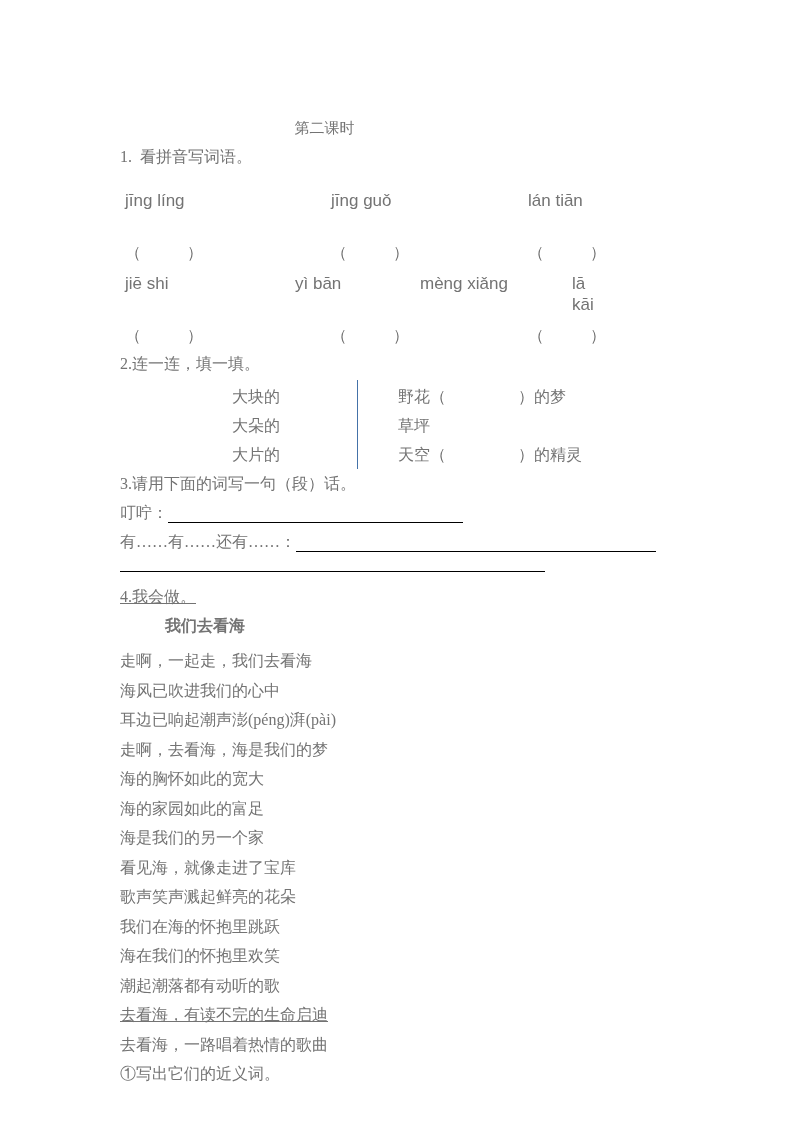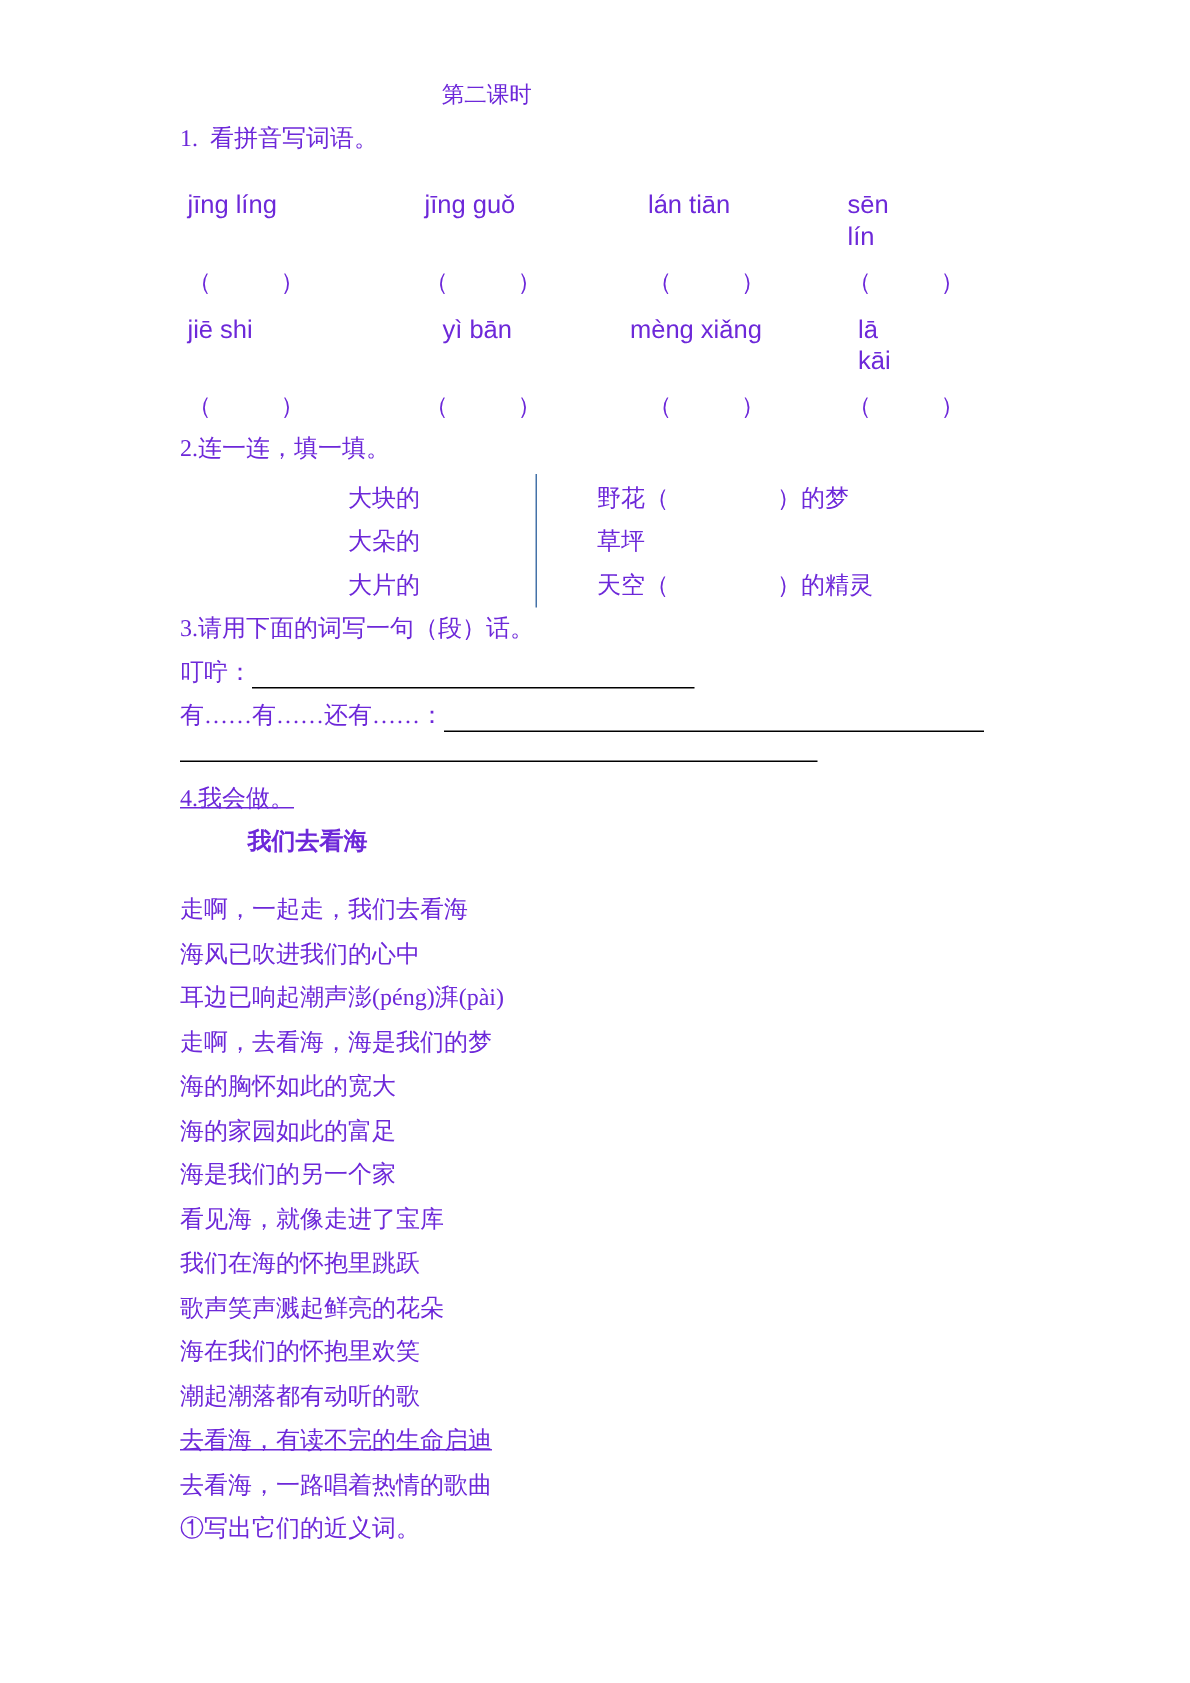--- a/index.html
+++ b/index.html
@@ -2,42 +2,42 @@
 <html><head>
 <meta charset="utf-8">
 <style>
   * { margin: 0; padding: 0; box-sizing: border-box; }
   html, body { background: #ffffff; }
   .page {
     position: relative;
     width: 659px;
     height: 1122px;
     background: #ffffff;
-    color: #6d28d9;
+    color: #737373;
     font-family: "Liberation Serif", "DejaVu Serif", serif;
     font-size: 16px;
-    padding: 54px 130px 30px 120px;
+    padding: 118px 130px 30px 120px;
     overflow: hidden;
   }
   .title {
     text-align: center;
     font-size: 15px;
     line-height: 20px;
     margin-bottom: 9px;
   }
   .q-label {
     line-height: 20px;
     white-space: pre-wrap;
   }
   
   .pinyin-grid {
     display: grid;
     margin-left: 5px;
   }
-  .g1 { grid-template-columns: 158px 149px 133px auto; }
+  .g1 { grid-template-columns: 158px 149px 133px auto; gap: 48px; }
   .g2 { grid-template-columns: 170px 125px 152px auto; }
   .pinyin-row {
     margin-top: 23px;
     font-family: "Liberation Sans", "DejaVu Sans", sans-serif;
     font-size: 17px;
     line-height: 21px;
   }
   .bracket-row {
     margin-top: 10px;
     line-height: 21px;
@@ -90,21 +90,21 @@
     margin-top: 19px;
   }
   
   .q4-label { margin-top: 15px; text-decoration: underline; }
   .poem-title {
     font-weight: bold;
     margin-left: 45px;
     margin-top: 9px;
     line-height: 20px;
   }
-  .poem { margin-top: 20px; }
+  .poem { margin-top: 10px; }
   .poem-line { line-height: 29.5px; }
   .poem-line.underlined { text-decoration: underline; }
   .footnote { line-height: 29.5px; }
 </style>
 </head>
 <body>
 
 <div class="page">
 
   <div class="title">第二课时</div>
@@ -170,22 +170,22 @@
   <div class="poem-title">我们去看海</div>
   <div class="poem">
     <div class="poem-line">走啊，一起走，我们去看海</div>
     <div class="poem-line">海风已吹进我们的心中</div>
     <div class="poem-line">耳边已响起潮声澎(péng)湃(pài)</div>
     <div class="poem-line">走啊，去看海，海是我们的梦</div>
     <div class="poem-line">海的胸怀如此的宽大</div>
     <div class="poem-line">海的家园如此的富足</div>
     <div class="poem-line">海是我们的另一个家</div>
     <div class="poem-line">看见海，就像走进了宝库</div>
+    <div class="poem-line">歌声笑声溅起鲜亮的花朵</div>
     <div class="poem-line">我们在海的怀抱里跳跃</div>
-    <div class="poem-line">歌声笑声溅起鲜亮的花朵</div>
     <div class="poem-line">海在我们的怀抱里欢笑</div>
     <div class="poem-line">潮起潮落都有动听的歌</div>
     <div class="poem-line underlined">去看海，有读不完的生命启迪</div>
     <div class="poem-line">去看海，一路唱着热情的歌曲</div>
   </div>
   <div class="footnote">①写出它们的近义词。</div>
 
 </div>
 
 </body></html>

